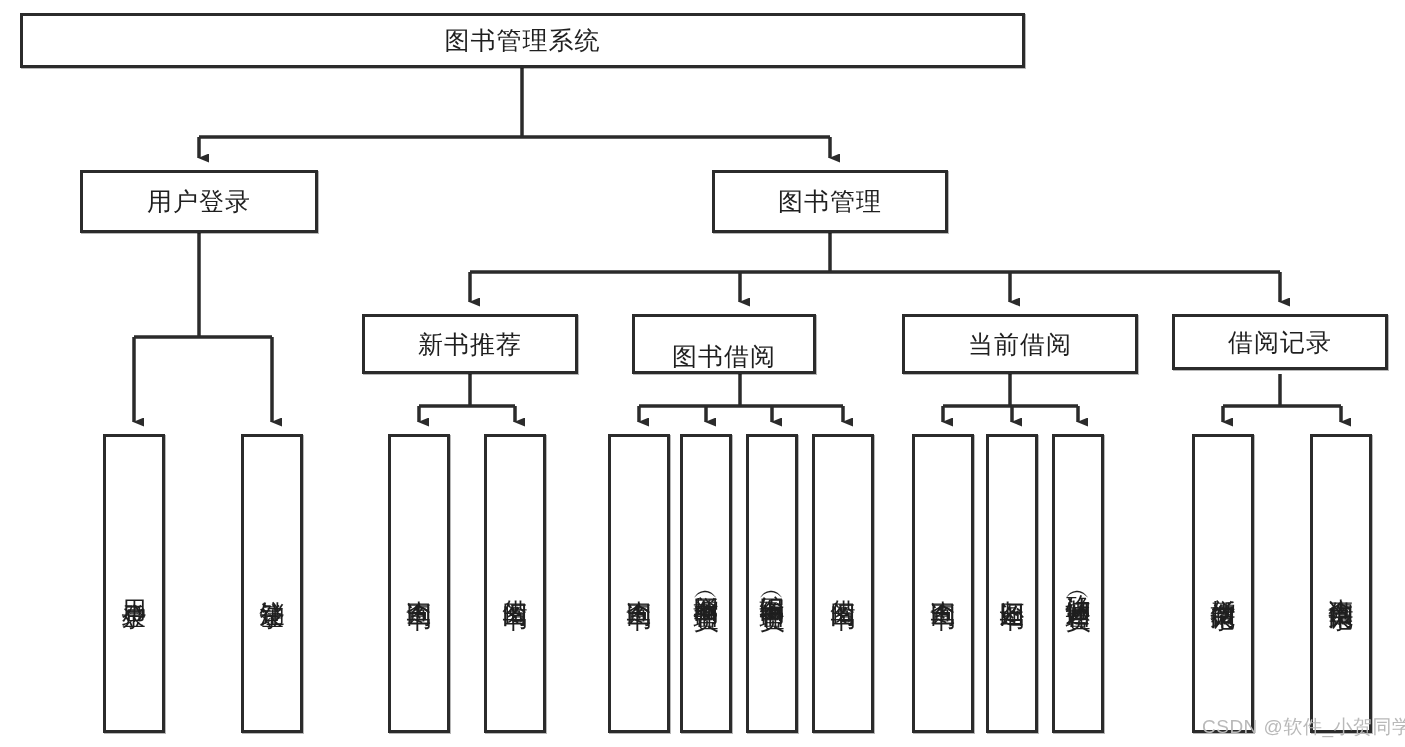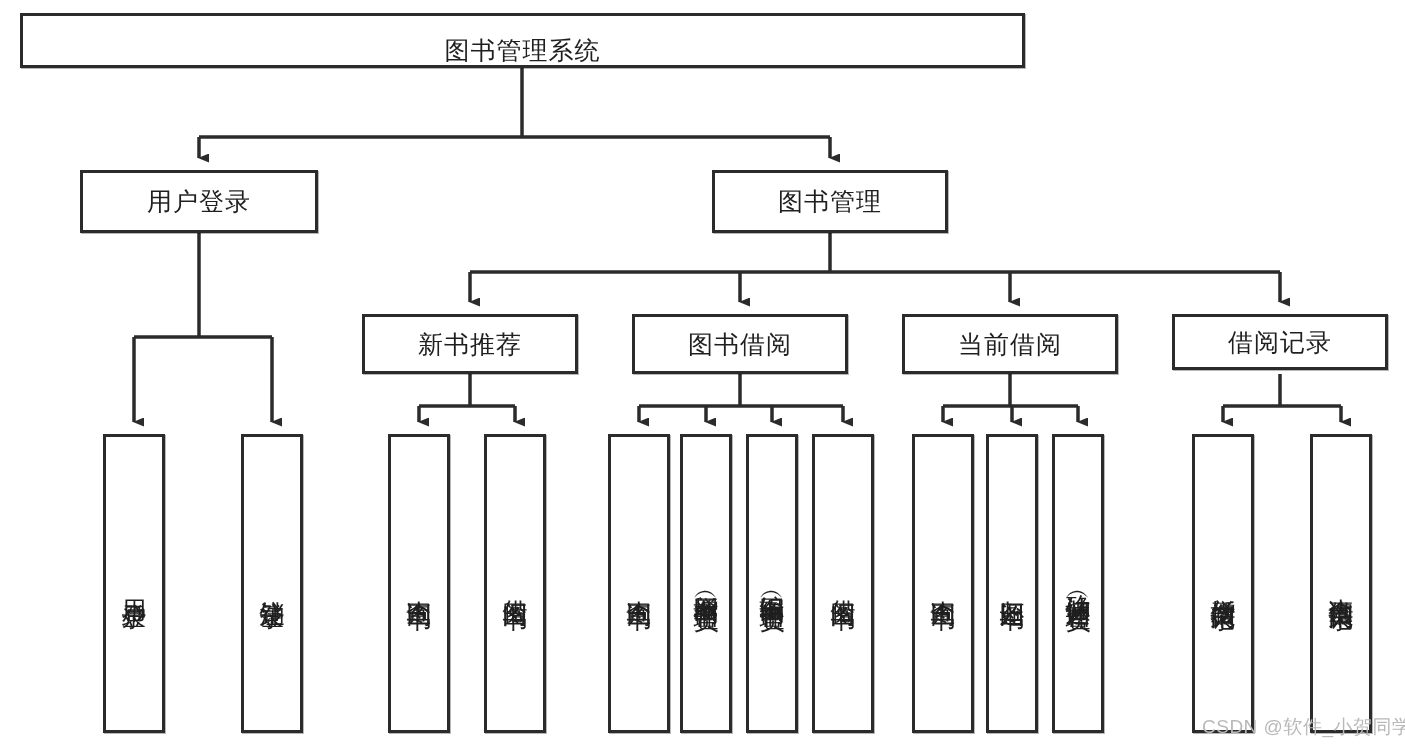--- a/index.html
+++ b/index.html
@@ -115,38 +115,38 @@
       <path d="M 1012,406 L 1012,422" marker-end="url(#arrowhead)"></path>
       <path d="M 1078,406 L 1078,422" marker-end="url(#arrowhead)"></path>
 
       <path d="M 1280,374 L 1280,406"></path>
       <path d="M 1223,406 L 1341,406"></path>
       <path d="M 1223,406 L 1223,422" marker-end="url(#arrowhead)"></path>
       <path d="M 1341,406 L 1341,422" marker-end="url(#arrowhead)"></path>
     </g>
   </svg>
 
-  <div class="node" style="left:20px; top:13px; width:1005px; height:55px;align-items:flex-end;">
+  <div class="node" style="left:20px; top:13px; width:1005px; height:55px;">
     <span class="lbl">图书管理系统</span>
   </div>
 
   <div class="node" style="left:80px; top:170px; width:238px; height:63px;">
     <span class="lbl">用户登录</span>
   </div>
   <div class="node" style="left:362px; top:314px; width:216px; height:60px;">
     <span class="lbl">新书推荐</span>
   </div>
 
   <div class="node" style="left:712px; top:170px; width:236px; height:63px;">
     <span class="lbl">图书管理</span>
   </div>
-  <div class="node" style="left:632px; top:314px; width:216px; height:60px;">
+  <div class="node" style="left:632px; top:314px; width:184px; height:60px;align-items:flex-end;">
     <span class="lbl">图书借阅</span>
   </div>
-  <div class="node" style="left:902px; top:314px; width:216px; height:60px;">
+  <div class="node" style="left:902px; top:314px; width:236px; height:60px;">
     <span class="lbl">当前借阅</span>
   </div>
   <div class="node" style="left:1172px; top:314px; width:216px; height:56px;">
     <span class="lbl">借阅记录</span>
   </div>
 
   <div class="node vertical" style="left:103px; top:434px; width:62px; height:299px;">
     <span class="lbl">用户登录</span>
   </div>
   <div class="node vertical" style="left:241px; top:434px; width:62px; height:299px;">

